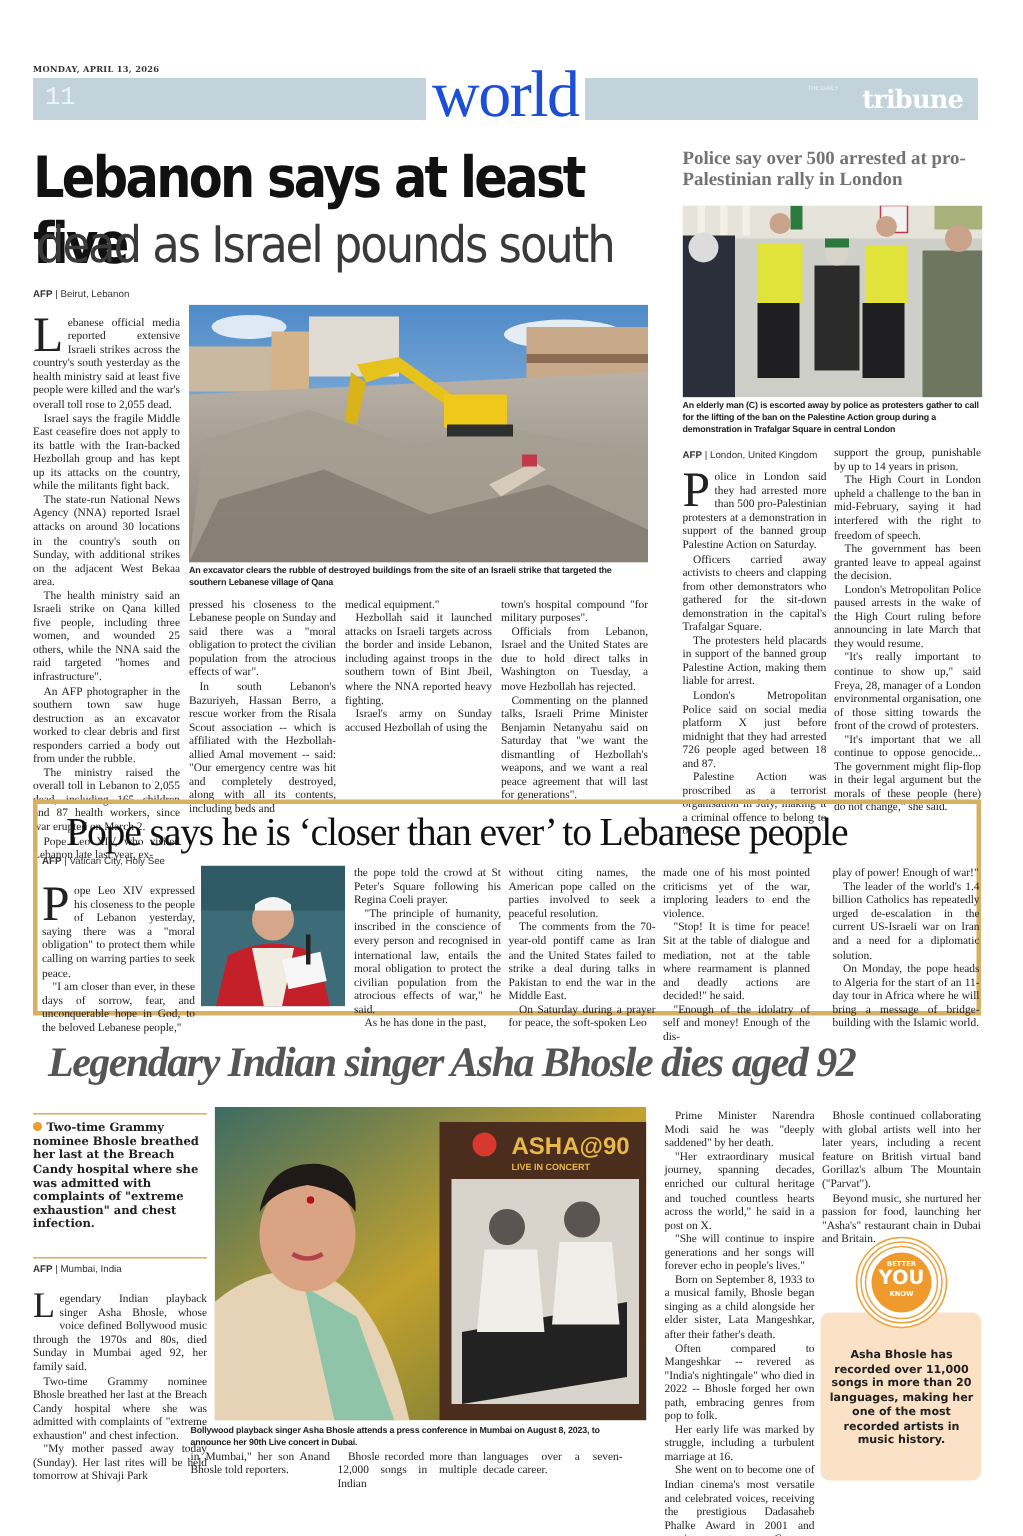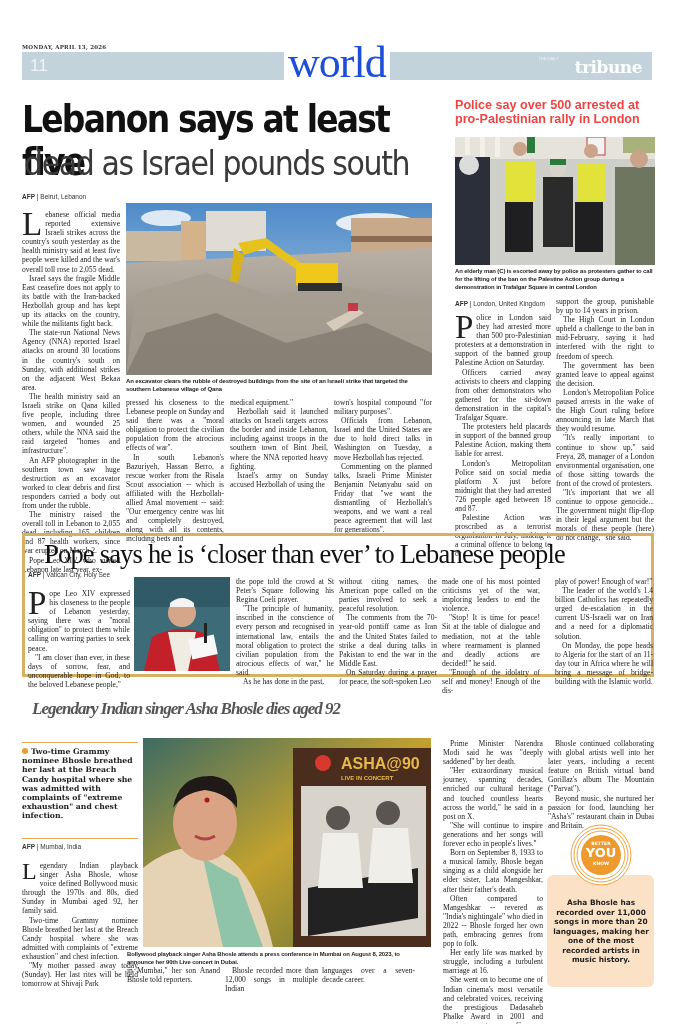--- a/index.html
+++ b/index.html
@@ -2,21 +2,21 @@
 <html><head>
 <meta charset="utf-8">
 <style>
   * { box-sizing: border-box; margin: 0; padding: 0; }
   html, body { width: 682px; height: 1024px; background: #ffffff; overflow: hidden; }
   body { position: relative; font-family: "DejaVu Serif", serif; color: #222; }
 
   
   #dateline { position: absolute; left: 22px; top: 44px; font-size: 5.5px; font-weight: bold; letter-spacing: 0.2px; color: #333; }
   #band { position: absolute; left: 22px; top: 52px; width: 630px; height: 28px; background: #c3d3dc; }
-  #pageno { position: absolute; left: 30px; top: 56px; font-size: 17px; color: #eef4f7; font-family: Liberation Sans, sans-serif; }
+  #pageno { position: absolute; left: 30px; top: 56px; font-size: 17px; color: #eef4f7; font-family: Liberation Mono, monospace; }
   #section { position: absolute; left: 284px; top: 39px; font-size: 44px; color: #1d4ed8; font-family: "Liberation Serif", serif; letter-spacing: -1px; line-height: 48px; background: #fff; padding: 0 4px; }
   #logo { position: absolute; right: 40px; top: 57px; display:flex; align-items: flex-start; gap: 16px; }
   #logo .small { font-size: 4px; line-height: 4px; color: #eef4f7; font-family: "Liberation Sans", sans-serif; }
   #logo .big { font-size: 17px; font-weight: bold; color: #ffffff; font-family: "DejaVu Serif", serif; letter-spacing: -0.5px; }
 
   
   #lead-h1 { position: absolute; left: 22px; top: 97px; width: 420px; font-family: "DejaVu Sans", sans-serif; font-weight: bold; font-size: 33px; letter-spacing: -1.8px; color: #111; line-height: 38px; transform: scaleY(1.15); transform-origin: top left; }
   #lead-h2 { position: absolute; left: 24px; top: 143px; width: 420px; font-family: "DejaVu Sans", sans-serif; font-size: 30px; letter-spacing: -1.4px; color: #3a3a3a; line-height: 38px; transform: scaleY(1.12); transform-origin: top left; }
   .byline { font-family: "Liberation Sans", sans-serif; font-size: 6.5px; color: #333; }
   .byline b { font-weight: bold; }
@@ -26,21 +26,21 @@
   .dropcap { float: left; font-size: 33px; line-height: 26px; margin: 1px 3px 0 0; font-family: "Liberation Serif", serif; color: #222; }
   .caption { position: absolute; font-family: "Liberation Sans", sans-serif; font-size: 6px; font-weight: bold; line-height: 8px; color: #222; letter-spacing: -0.1px; }
 
   .photo { position: absolute; overflow: hidden; }
 
   
   #pope-box { position: absolute; left: 22px; top: 533px; width: 632px; height: 144px; border: 3px solid #d8b063; }
   #pope-h { position: absolute; left: 44px; top: 537px; width: 600px; font-family: "Liberation Serif", serif; font-size: 26.5px; letter-spacing: -0.8px; color: #111; line-height: 34px; text-align: left; }
 
   
-  #asha-h { position: absolute; left: 32px; top: 692px; width: 620px; font-family: "Liberation Serif", serif; font-style: italic; font-weight: bold; font-size: 17px; letter-spacing: -1px; color: #555; line-height: 34px; }
+  #asha-h { position: absolute; left: 32px; top: 692px; width: 620px; font-family: "Liberation Serif", serif; font-style: italic; font-weight: bold; font-size: 28px; letter-spacing: -1px; color: #555; line-height: 34px; }
   #asha-summary { position: absolute; left: 22px; top: 742px; width: 116px; border-top: 1px solid #e3a85a; padding-top: 4px; font-family: "DejaVu Serif", serif; font-weight: bold; font-size: 7.7px; line-height: 9.2px; color: #222; }
   #asha-summary .dot { display: inline-block; width: 6px; height: 6px; border-radius: 50%; background: #ef9a2c; margin-right: 3px; vertical-align: 0; }
   #asha-rule { position: absolute; left: 22px; top: 838px; width: 116px; height: 1px; background: #e3a85a; }
 
   #byk-box { position: absolute; left: 547px; top: 875px; width: 107px; height: 112px; background: #fbe1c6; border-radius: 6px; }
   #byk-text { position: absolute; left: 551px; top: 898px; width: 100px; font-family: "DejaVu Sans", sans-serif; font-size: 7.4px; line-height: 9.5px; color: #222; text-align: center; font-weight: bold; }
 </style>
 </head>
 <body>
 
@@ -107,24 +107,24 @@
   <p>In south Lebanon's Bazuriyeh, Hassan Berro, a rescue worker from the Risala Scout association -- which is affiliated with the Hezbollah-allied Amal movement -- said: "Our emergency centre was hit and completely destroyed, along with all its contents, including beds and</p>
 </div>
 <div class="col" style="left:230px;top:398px;width:98px;">
   <p class="first">medical equipment."</p>
   <p>Hezbollah said it launched attacks on Israeli targets across the border and inside Lebanon, including against troops in the southern town of Bint Jbeil, where the NNA reported heavy fighting.</p>
   <p>Israel's army on Sunday accused Hezbollah of using the</p>
 </div>
 <div class="col" style="left:334px;top:398px;width:98px;">
   <p class="first">town's hospital compound "for military purposes".</p>
   <p>Officials from Lebanon, Israel and the United States are due to hold direct talks in Washington on Tuesday, a move Hezbollah has rejected.</p>
-  <p>Commenting on the planned talks, Israeli Prime Minister Benjamin Netanyahu said on Friday that "we want the dismantling of Hezbollah's weapons, and we want a real peace agreement that will last for generations".</p>
-</div>
-
-<div style="position:absolute;left:455px;top:98px;width:200px;font-family:Liberation Sans, sans-serif;font-weight:bold;font-size:12.6px;line-height:14px;color:#ef4444;">Police say over 500 arrested at pro-Palestinian rally in London</div>
+  <p>Commenting on the planned talks, Israeli Prime Minister Benjamin Netanyahu said on Saturday that "we want the dismantling of Hezbollah's weapons, and we want a real peace agreement that will last for generations".</p>
+</div>
+
+<div style="position:absolute;left:455px;top:98px;width:200px;font-family:Liberation Serif, serif;font-weight:bold;font-size:12.6px;line-height:14px;color:#737373;">Police say over 500 arrested at pro-Palestinian rally in London</div>
 <div class="photo" style="left:455px;top:137px;width:200px;height:128px;">
   <svg width="200" height="128" viewBox="0 0 200 128">
     <rect width="200" height="128" fill="#cfcfc9"></rect>
     <rect x="0" y="0" width="200" height="22" fill="#e6e3da"></rect>
     <rect x="10" y="0" width="5" height="20" fill="#f3f0e8"></rect>
       <rect x="25" y="0" width="5" height="20" fill="#f3f0e8"></rect>
       <rect x="40" y="0" width="5" height="20" fill="#f3f0e8"></rect>
     <rect x="72" y="0" width="8" height="16" fill="#2c7a3d"></rect>
     <rect x="132" y="0" width="18" height="18" fill="#f2f2f2" stroke="#c23a4a"></rect>
     <rect x="168" y="0" width="32" height="16" fill="#a8b27a"></rect>

